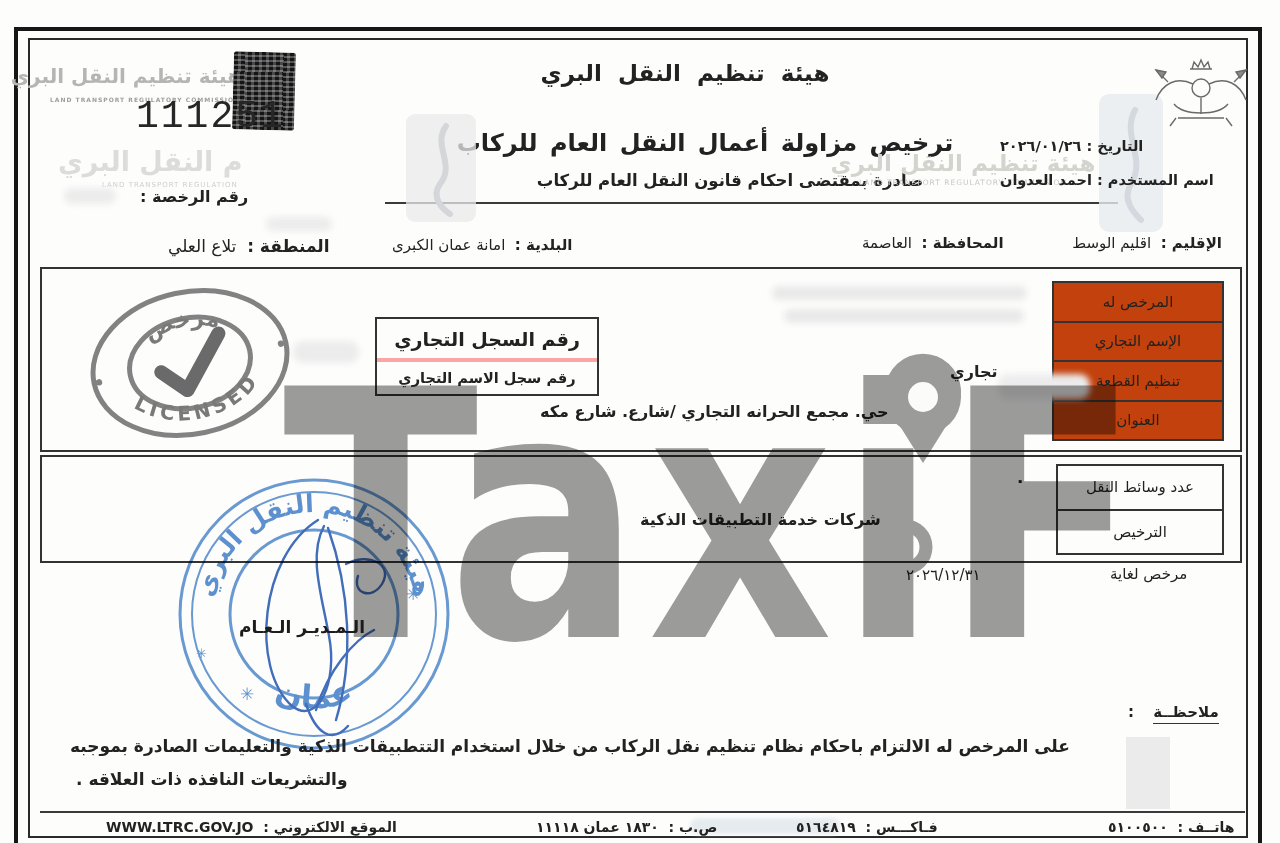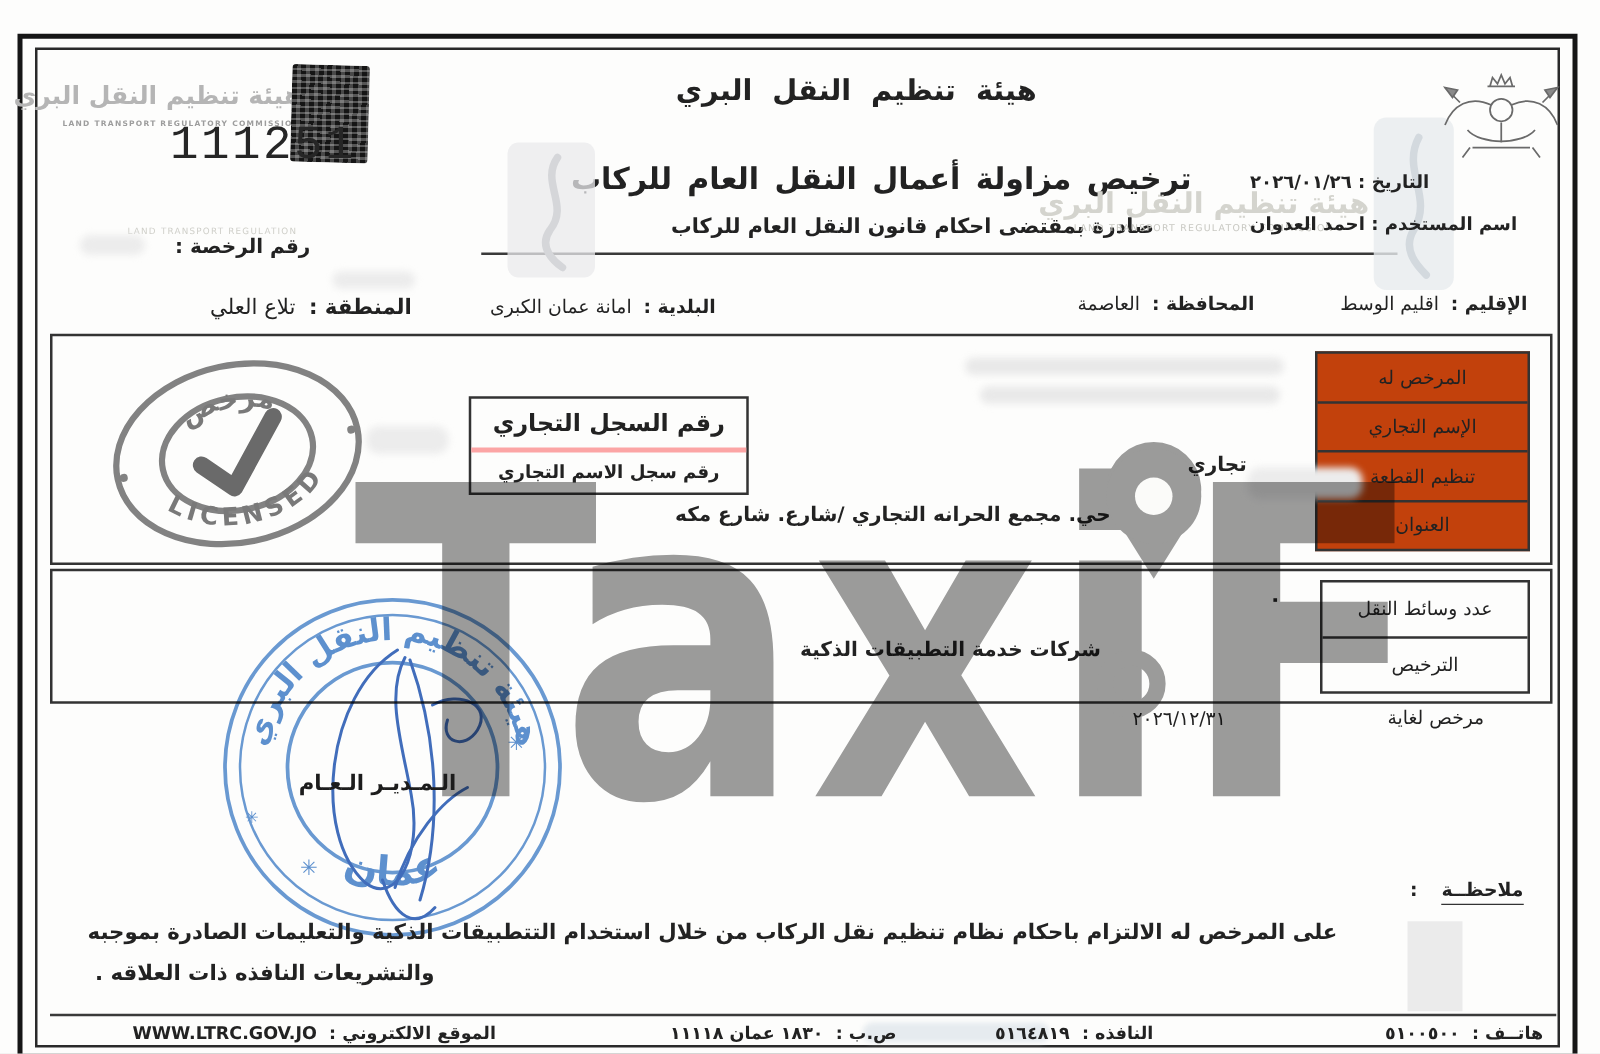--- a/index.html
+++ b/index.html
@@ -33,20 +33,21 @@
 
 <div id="doc">
 
   <div class="abs border-outer" style="left:14px;top:27px;width:1240px;height:812px;"></div>
   <div class="abs border-inner" style="left:28px;top:38px;width:1216px;height:796px;"></div>
 
   <div class="abs ghost-ar ar" style="left:46px;top:64px;width:195px;font-size:20px;color:#b5b5b5;">هيئة تنظيم النقل البري</div>
   <div class="abs ghost-en" style="left:50px;top:96px;font-size:6px;color:#9d9d9d;font-weight:bold;">LAND TRANSPORT REGULATORY COMMISSION</div>
   <div class="abs qr" style="left:233px;top:52px;width:62px;height:78px;transform:rotate(1.5deg);"></div>
   <div class="abs num" style="left:136px;top:95px;font-size:38px;letter-spacing:2px;color:#262626;z-index:6;">111251</div>
+  <div class="abs ghost-ar ar" style="left:58px;top:146px;font-size:27px;color:#dcdcd8;">م النقل البري</div>
   <div class="abs ghost-en" style="left:102px;top:181px;font-size:7px;color:#cfcfc9;">LAND TRANSPORT REGULATION</div>
   <div class="abs smudge" style="left:64px;top:188px;width:52px;height:16px;"></div>
   <div class="abs ar b" style="left:140px;top:187px;width:170px;font-size:16px;text-align:left;">رقم الرخصة :</div>
 
   <div class="abs ar b" style="left:480px;top:60px;width:410px;text-align:center;font-size:23px;word-spacing:8px;">هيئة تنظيم النقل البري</div>
   <div class="abs ar b" style="left:430px;top:129px;width:550px;text-align:center;font-size:24px;word-spacing:4px;">ترخيص مزاولة أعمال النقل العام للركاب</div>
   <div class="abs ar b" style="left:480px;top:171px;width:500px;text-align:center;font-size:16.5px;">صادرة بمقتضى احكام قانون النقل العام للركاب</div>
   <div class="abs hline" style="left:385px;top:202px;width:733px;"></div>
 
   <div class="abs" style="left:818px;top:150px;width:290px;">
@@ -190,21 +191,21 @@
   <div class="abs ar b" style="left:76px;top:769px;font-size:17px;">والتشريعات النافذه ذات العلاقه .</div>
   <div class="abs" style="left:1126px;top:737px;width:44px;height:72px;background:#ebebeb;"></div>
 
   <div class="abs hline" style="left:40px;top:811px;width:1205px;"></div>
   <div class="abs blur2" style="left:690px;top:818px;width:150px;height:16px;background:#e6ebef;border-radius:8px;"></div>
   <div class="abs ar b" style="left:1108px;top:819px;font-size:14px;">
     <span>هاتــف :</span>&nbsp;
     <span>٥١٠٠٥٠٠</span>
   </div>
   <div class="abs ar b" style="left:796px;top:819px;font-size:14px;">
-    <span>النافذه :</span>&nbsp;
+    <span>فـاكـــس :</span>&nbsp;
     <span>٥١٦٤٨١٩</span>
   </div>
   <div class="abs ar b" style="left:536px;top:819px;font-size:14px;">
     <span>ص.ب :</span>&nbsp;
     <span>١٨٣٠ عمان ١١١١٨</span>
   </div>
   <div class="abs ar b" style="left:106px;top:819px;font-size:14px;">
     <span>الموقع الالكتروني :</span>&nbsp;
     <span style="direction:ltr;unicode-bidi:embed;">WWW.LTRC.GOV.JO</span>
   </div>

